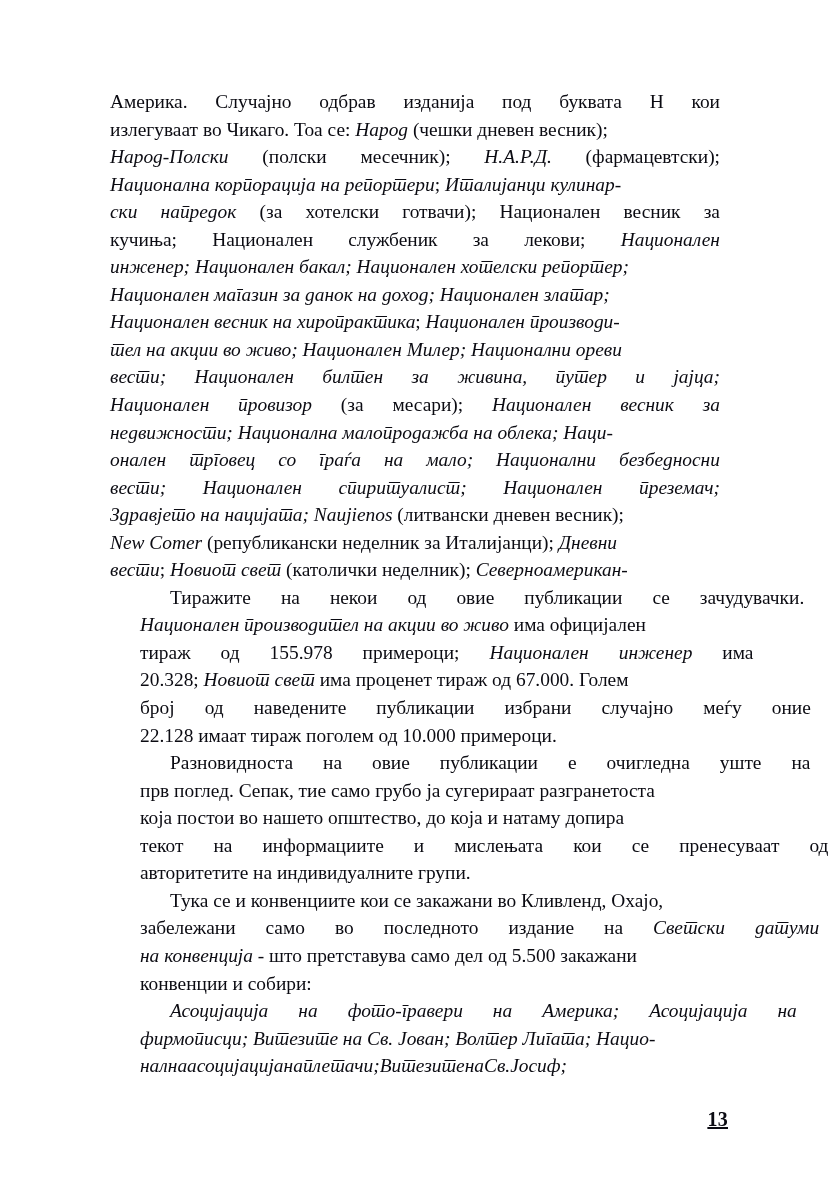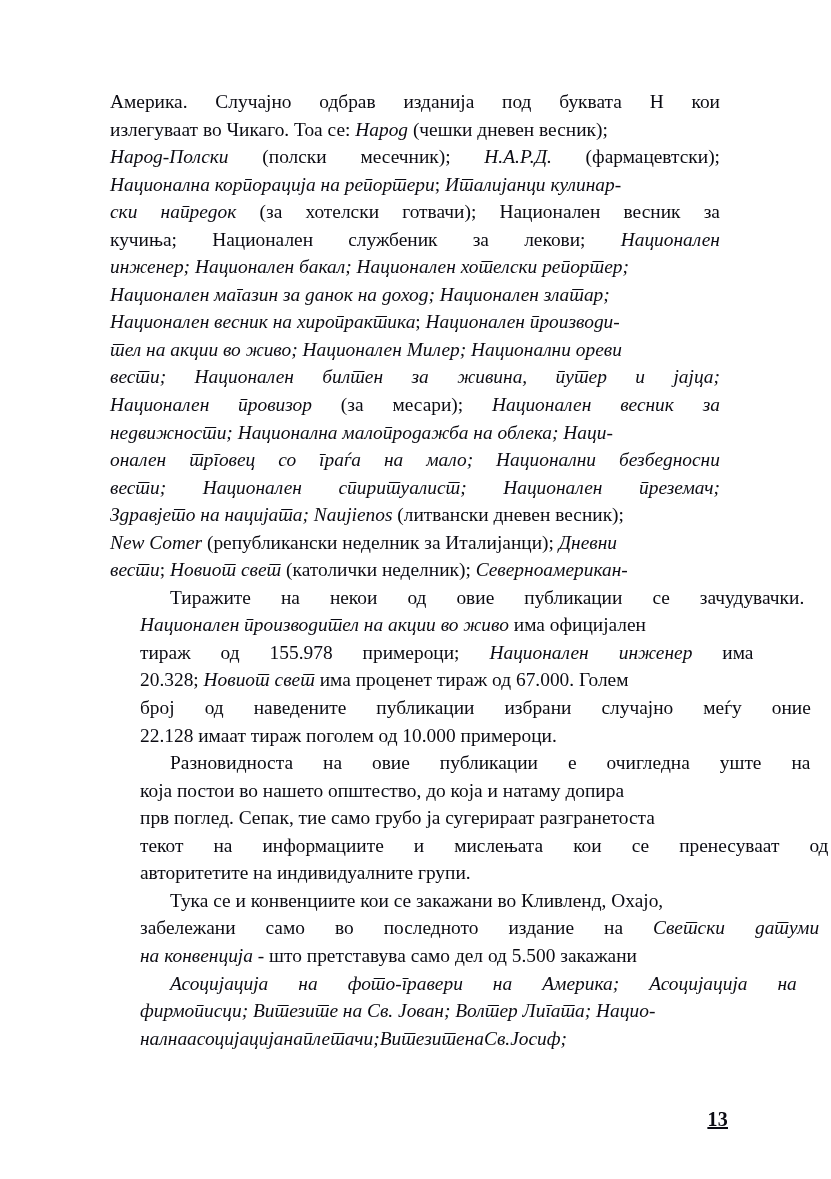--- a/index.html
+++ b/index.html
@@ -196,22 +196,22 @@
           <span style="width: 30px; flex: 0 0 30px;"></span>
           <span class=" w">Разновидноста</span>
           <span class=" w">на</span>
           <span class=" w">овие</span>
           <span class=" w">публикации</span>
           <span class=" w">е</span>
           <span class=" w">очигледна</span>
           <span class=" w">уште</span>
           <span class=" w">на</span>
         </span>
+        <span class="line"><span class="">прв поглед. Сепак, тие само грубо ја сугерираат разгранетоста</span></span>
         <span class="line"><span class="">која постои во нашето општество, до која и натаму допира</span></span>
-        <span class="line"><span class="">прв поглед. Сепак, тие само грубо ја сугерираат разгранетоста</span></span>
         <span class="line just">
           <span class=" w">текот</span>
           <span class=" w">на</span>
           <span class=" w">информациите</span>
           <span class=" w">и</span>
           <span class=" w">мислењата</span>
           <span class=" w">кои</span>
           <span class=" w">се</span>
           <span class=" w">пренесуваат</span>
           <span class=" w">од</span>
@@ -224,20 +224,21 @@
           <span class=" w">забележани</span>
           <span class=" w">само</span>
           <span class=" w">во</span>
           <span class=" w">последното</span>
           <span class=" w">издание</span>
           <span class=" w">на</span>
           <span class="it w">Светски</span>
           <span class="it w">датуми</span>
         </span>
         <span class="line"><span class="it">на конвенција</span><span class=""> - што претставува само дел од 5.500 закажани</span></span>
+        <span class="line last"><span class="">конвенции и собири:</span></span>
       </p>
       <p class="para indent">
         <span class="line just">
           <span style="width: 30px; flex: 0 0 30px;"></span>
           <span class="it w">Асоцијација</span>
           <span class="it w">на</span>
           <span class="it w">фото-гравери</span>
           <span class="it w">на</span>
           <span class="it w">Америка;</span>
           <span class="it w">Асоцијација</span>

